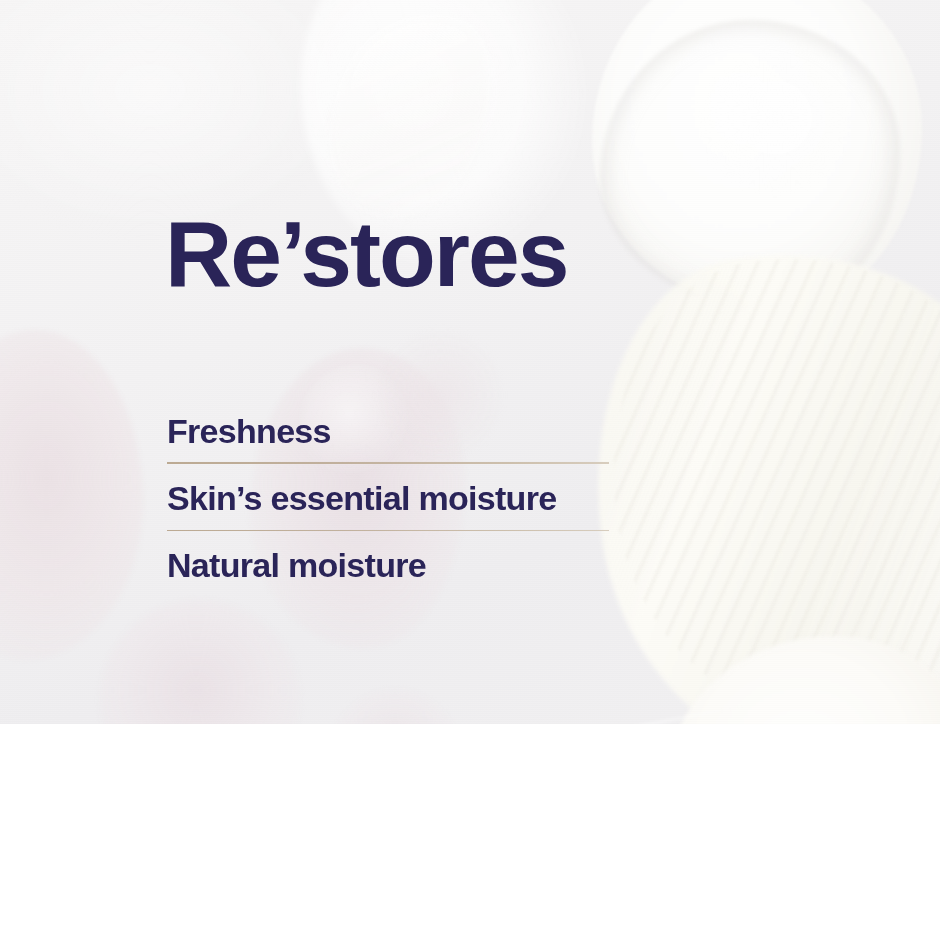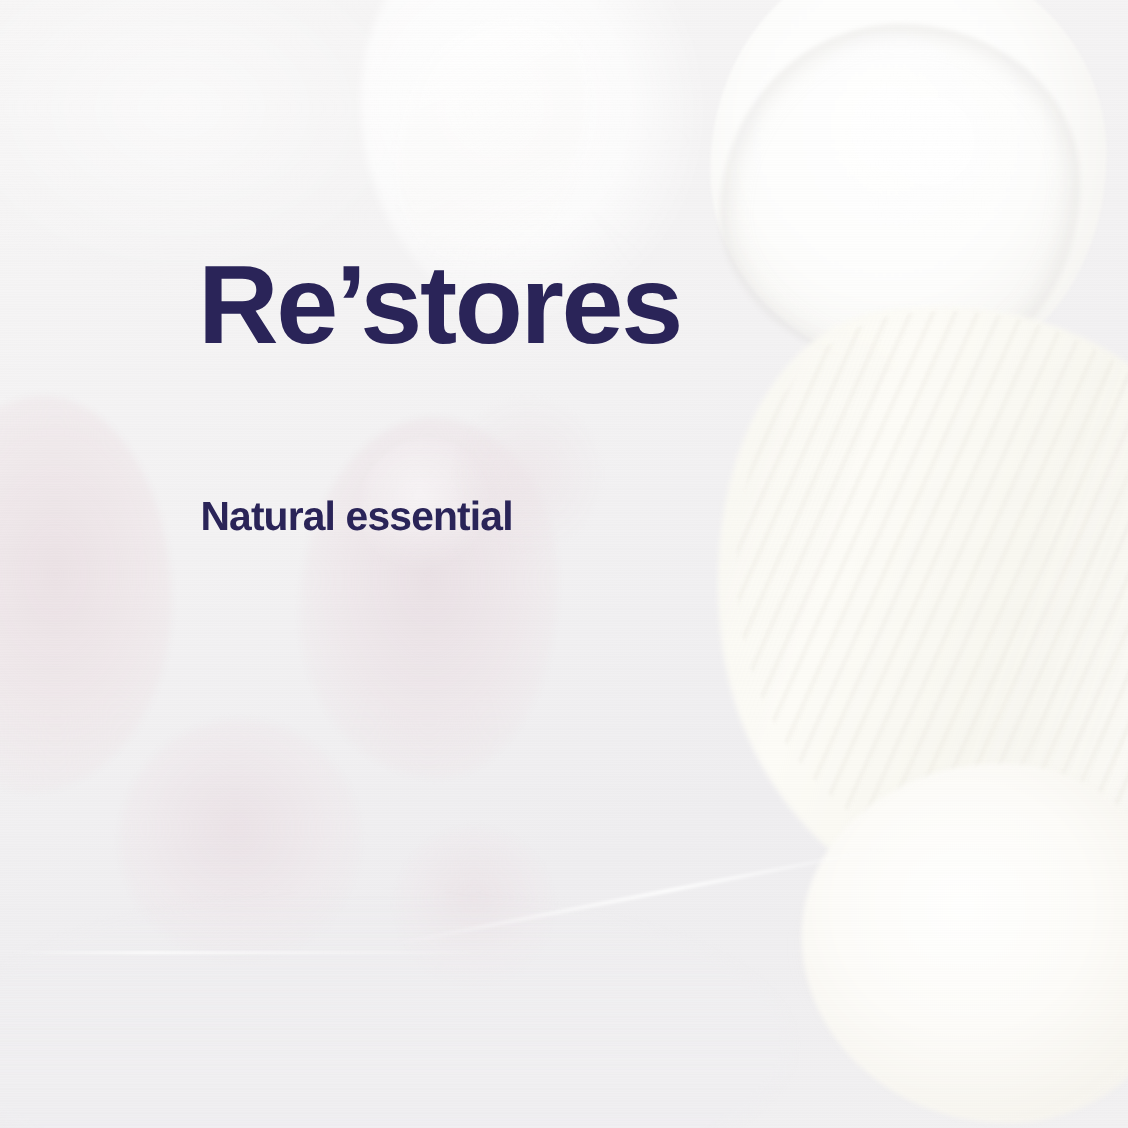--- a/index.html
+++ b/index.html
@@ -8,23 +8,23 @@
     padding: 0;
     background: #ffffff;
   }
   body {
     font-family: "Liberation Sans", sans-serif;
   }
 
   #canvas {
     position: relative;
     width: 940px;
-    height: 940px;
+    height: 724px;
     overflow: hidden;
-    background: #c4b5fd;
+    background: #7dd3fc;
   }
 
   
   .bg-layer {
     position: absolute;
     inset: 0;
     pointer-events: none;
   }
 
   
@@ -304,18 +304,24 @@
   </div>
 
   <div class="bg-layer grain"></div>
 
   <div class="content">
 
     <h1 class="headline">Re’stores</h1>
 
     <ul class="benefit-list">
       <li class="benefit-item">
-        <span class="benefit-label">Natural essential</span>
+        <span class="benefit-label">Freshness</span>
+      </li>
+      <li class="benefit-item">
+        <span class="benefit-label">Skin’s essential moisture</span>
+      </li>
+      <li class="benefit-item">
+        <span class="benefit-label">Natural moisture</span>
       </li>
     </ul>
 
   </div>
 </div>
 
 </body></html>

